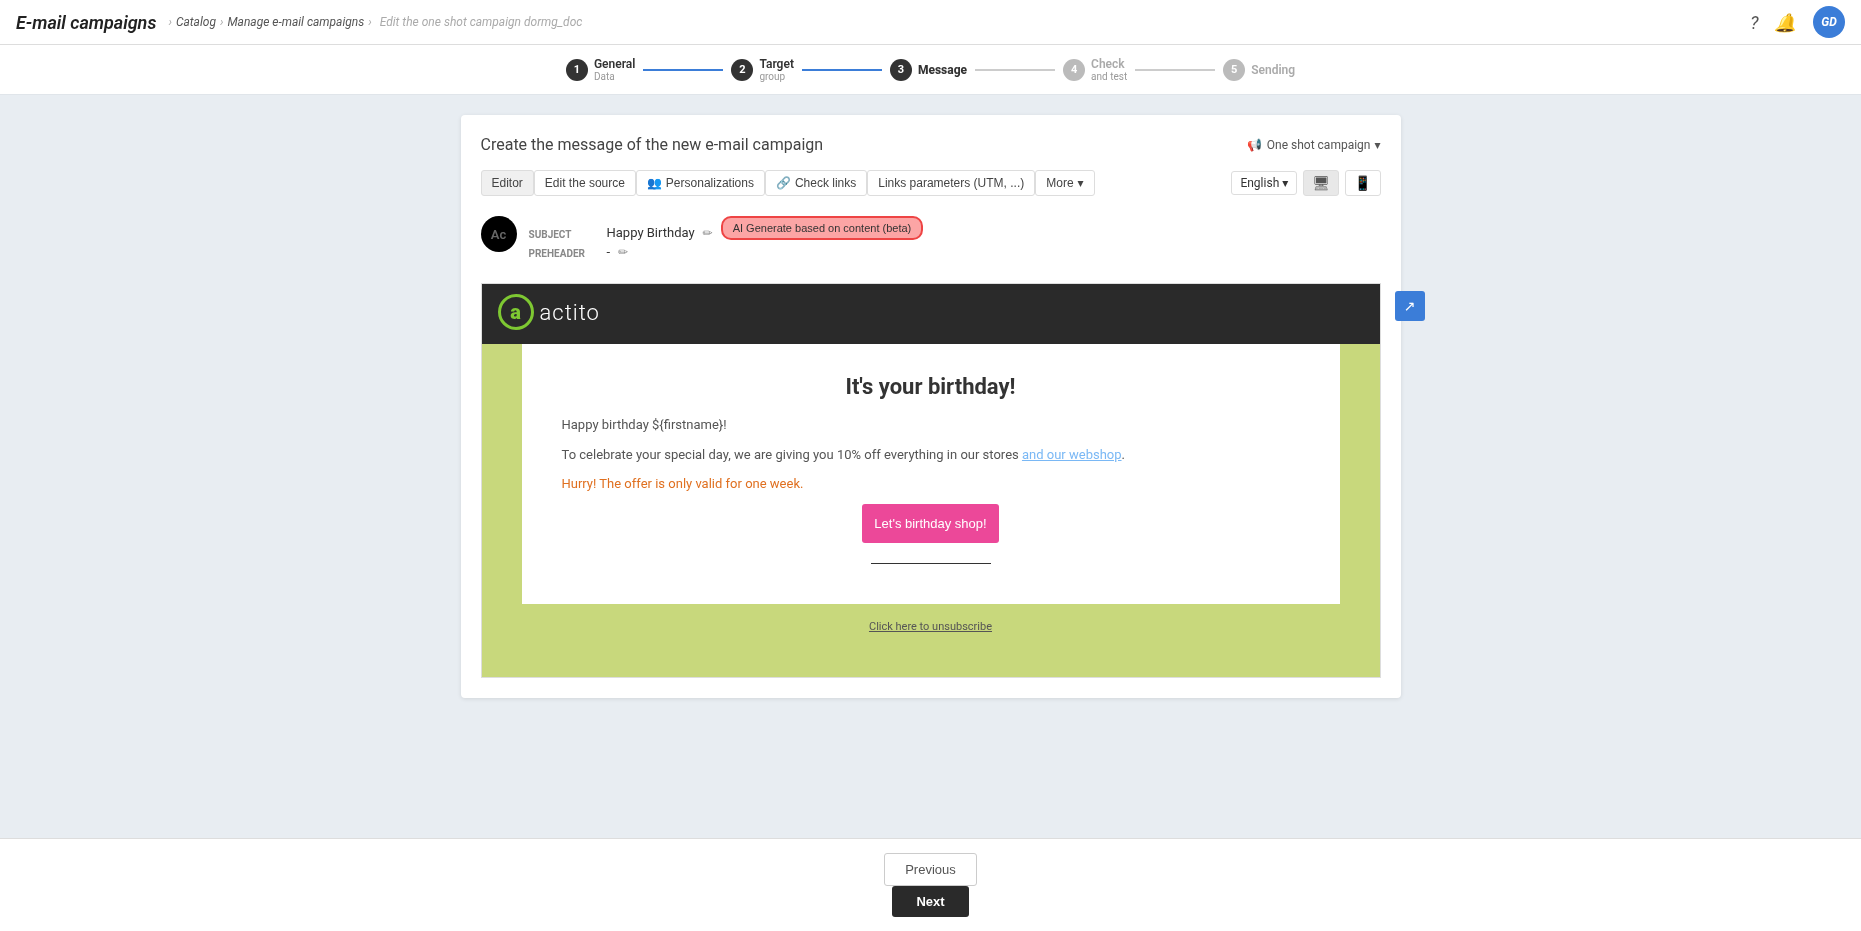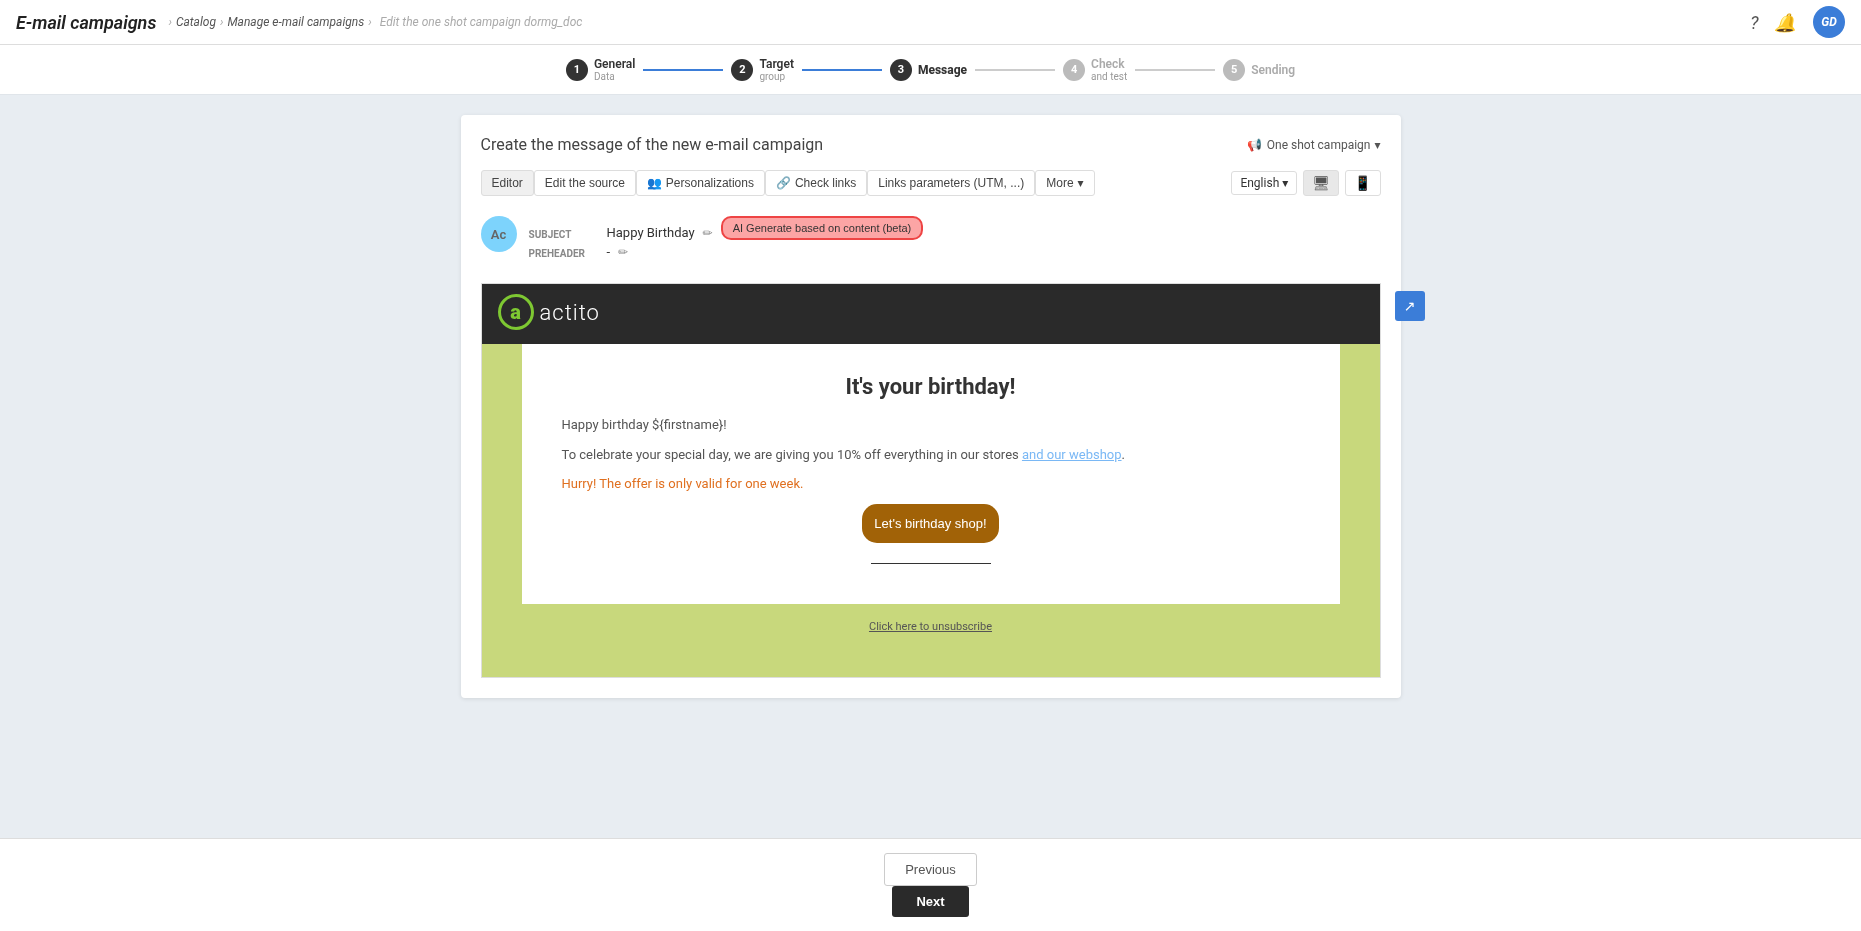--- a/index.html
+++ b/index.html
@@ -178,21 +178,21 @@
     .email-meta {
       display: flex;
       align-items: flex-start;
       gap: 12px;
       margin-bottom: 12px;
       padding: 8px 0;
     }
     .avatar-small {
       width: 36px; height: 36px;
       border-radius: 50%;
-      background: #7dd3fc;
+      background: #000000;
       display: flex; align-items: center; justify-content: center;
       font-size: 13px; font-weight: 600;
       color: #666;
       flex-shrink: 0;
     }
     .email-fields { flex: 1; }
     .email-field-row {
       display: flex;
       align-items: flex-end;
       gap: 8px;
@@ -299,26 +299,26 @@
     }
     .email-subheading {
       text-align: center;
       font-size: 18px;
       font-weight: 700;
       margin: 20px 0 16px;
     }
     .email-cta-btn {
       display: block;
       margin: 0 auto 20px;
-      background: #a16207;
+      background: #ec4899;
       color: #fff;
       border: none;
       padding: 12px 12px;
       font-size: 13px;
-      border-radius: 15px;
+      border-radius: 3px;
       cursor: pointer;
       text-align: center;
       width: fit-content;
     }
     .email-divider {
       width: 120px;
       border: none;
       border-top: 1px solid #333;
       margin: 10px auto;
     }

